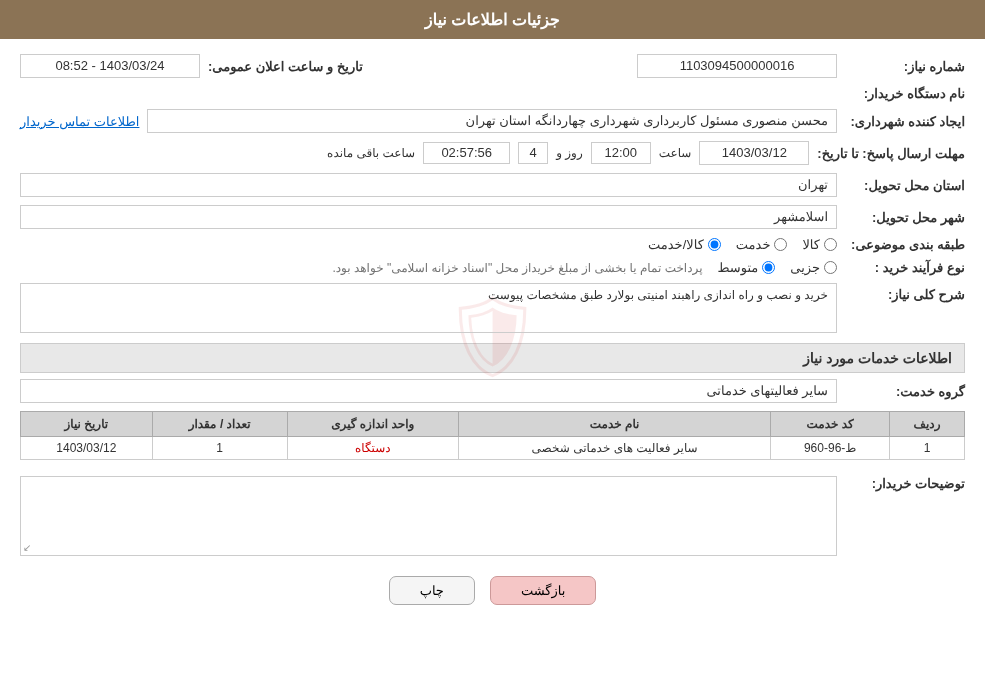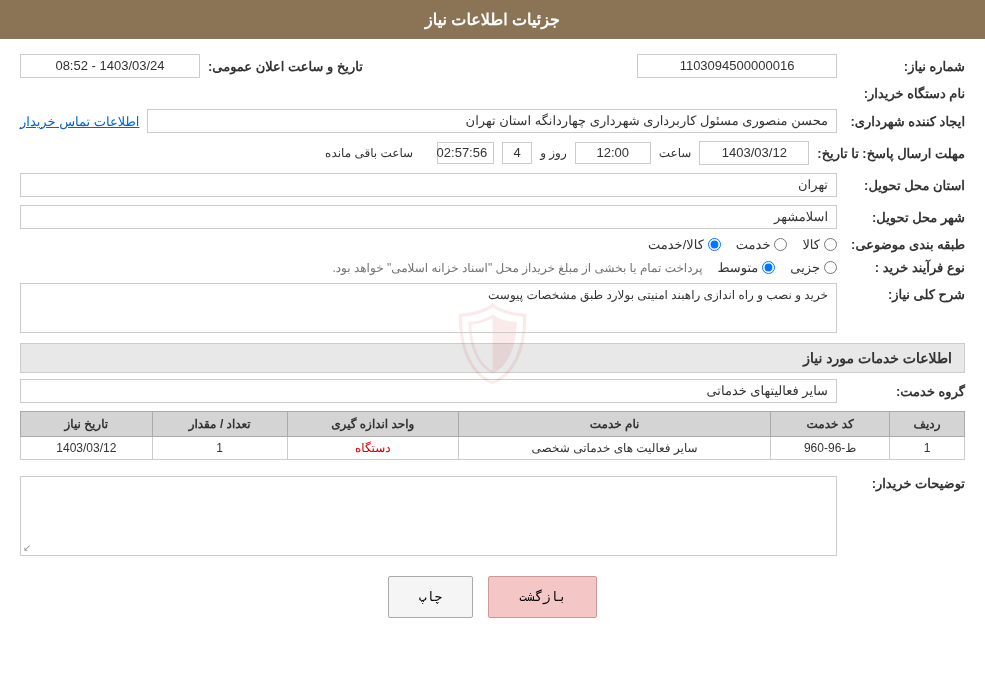--- a/index.html
+++ b/index.html
@@ -116,26 +116,26 @@
       color: #cc0000;
     }
     .button-row {
       display: flex;
       justify-content: center;
       gap: 15px;
       margin-top: 20px;
       margin-bottom: 15px;
     }
     .btn {
-      padding: 12px 30px;
+      padding: 6px 30px;
       border: 1px solid #aaa;
       cursor: pointer;
-      font-family: Liberation Mono, monospace;
+      font-family: Liberation Sans, sans-serif;
       font-size: 13px;
-      border-radius: 2px;
+      border-radius: 7px;
     }
     .btn-print {
       background: #f5f5f5;
     }
     .btn-back {
       background: #f5c6c6;
       border-color: #cc9999;
     }
     .watermark-area {
       position: relative;
@@ -210,24 +210,24 @@
     <div class="form-row">
       <span class="label">ایجاد کننده شهرداری:</span>
       <div class="value-box" style="flex:1;padding-left:15px;">محسن منصوری مسئول کاربرداری شهرداری چهاردانگه استان تهران</div>
       <span class="link-text">اطلاعات تماس خریدار</span>
     </div>
 
     <div class="form-row">
       <span class="label">مهلت ارسال پاسخ: تا تاریخ:</span>
       <div class="value-box" style="flex:0 0 110px; text-align:center;">1403/03/12</div>
       <span class="small-label">ساعت</span>
-      <div class="small-box" style="width:76px;">12:00</div>
+      <div class="small-box" style="width:60px;">12:00</div>
       <span class="small-label">روز و</span>
       <div class="small-box" style="width:30px;">4</div>
-      <div class="small-box" style="width:57px;margin-left:16px;">02:57:56</div>
+      <div class="small-box" style="width:87px;">02:57:56</div>
       <span class="small-label">ساعت باقی مانده</span>
     </div>
 
     <div class="form-row">
       <span class="label">استان محل تحویل:</span>
       <div class="value-box">تهران</div>
     </div>
 
     <div class="form-row">
       <span class="label">شهر محل تحویل:</span>

